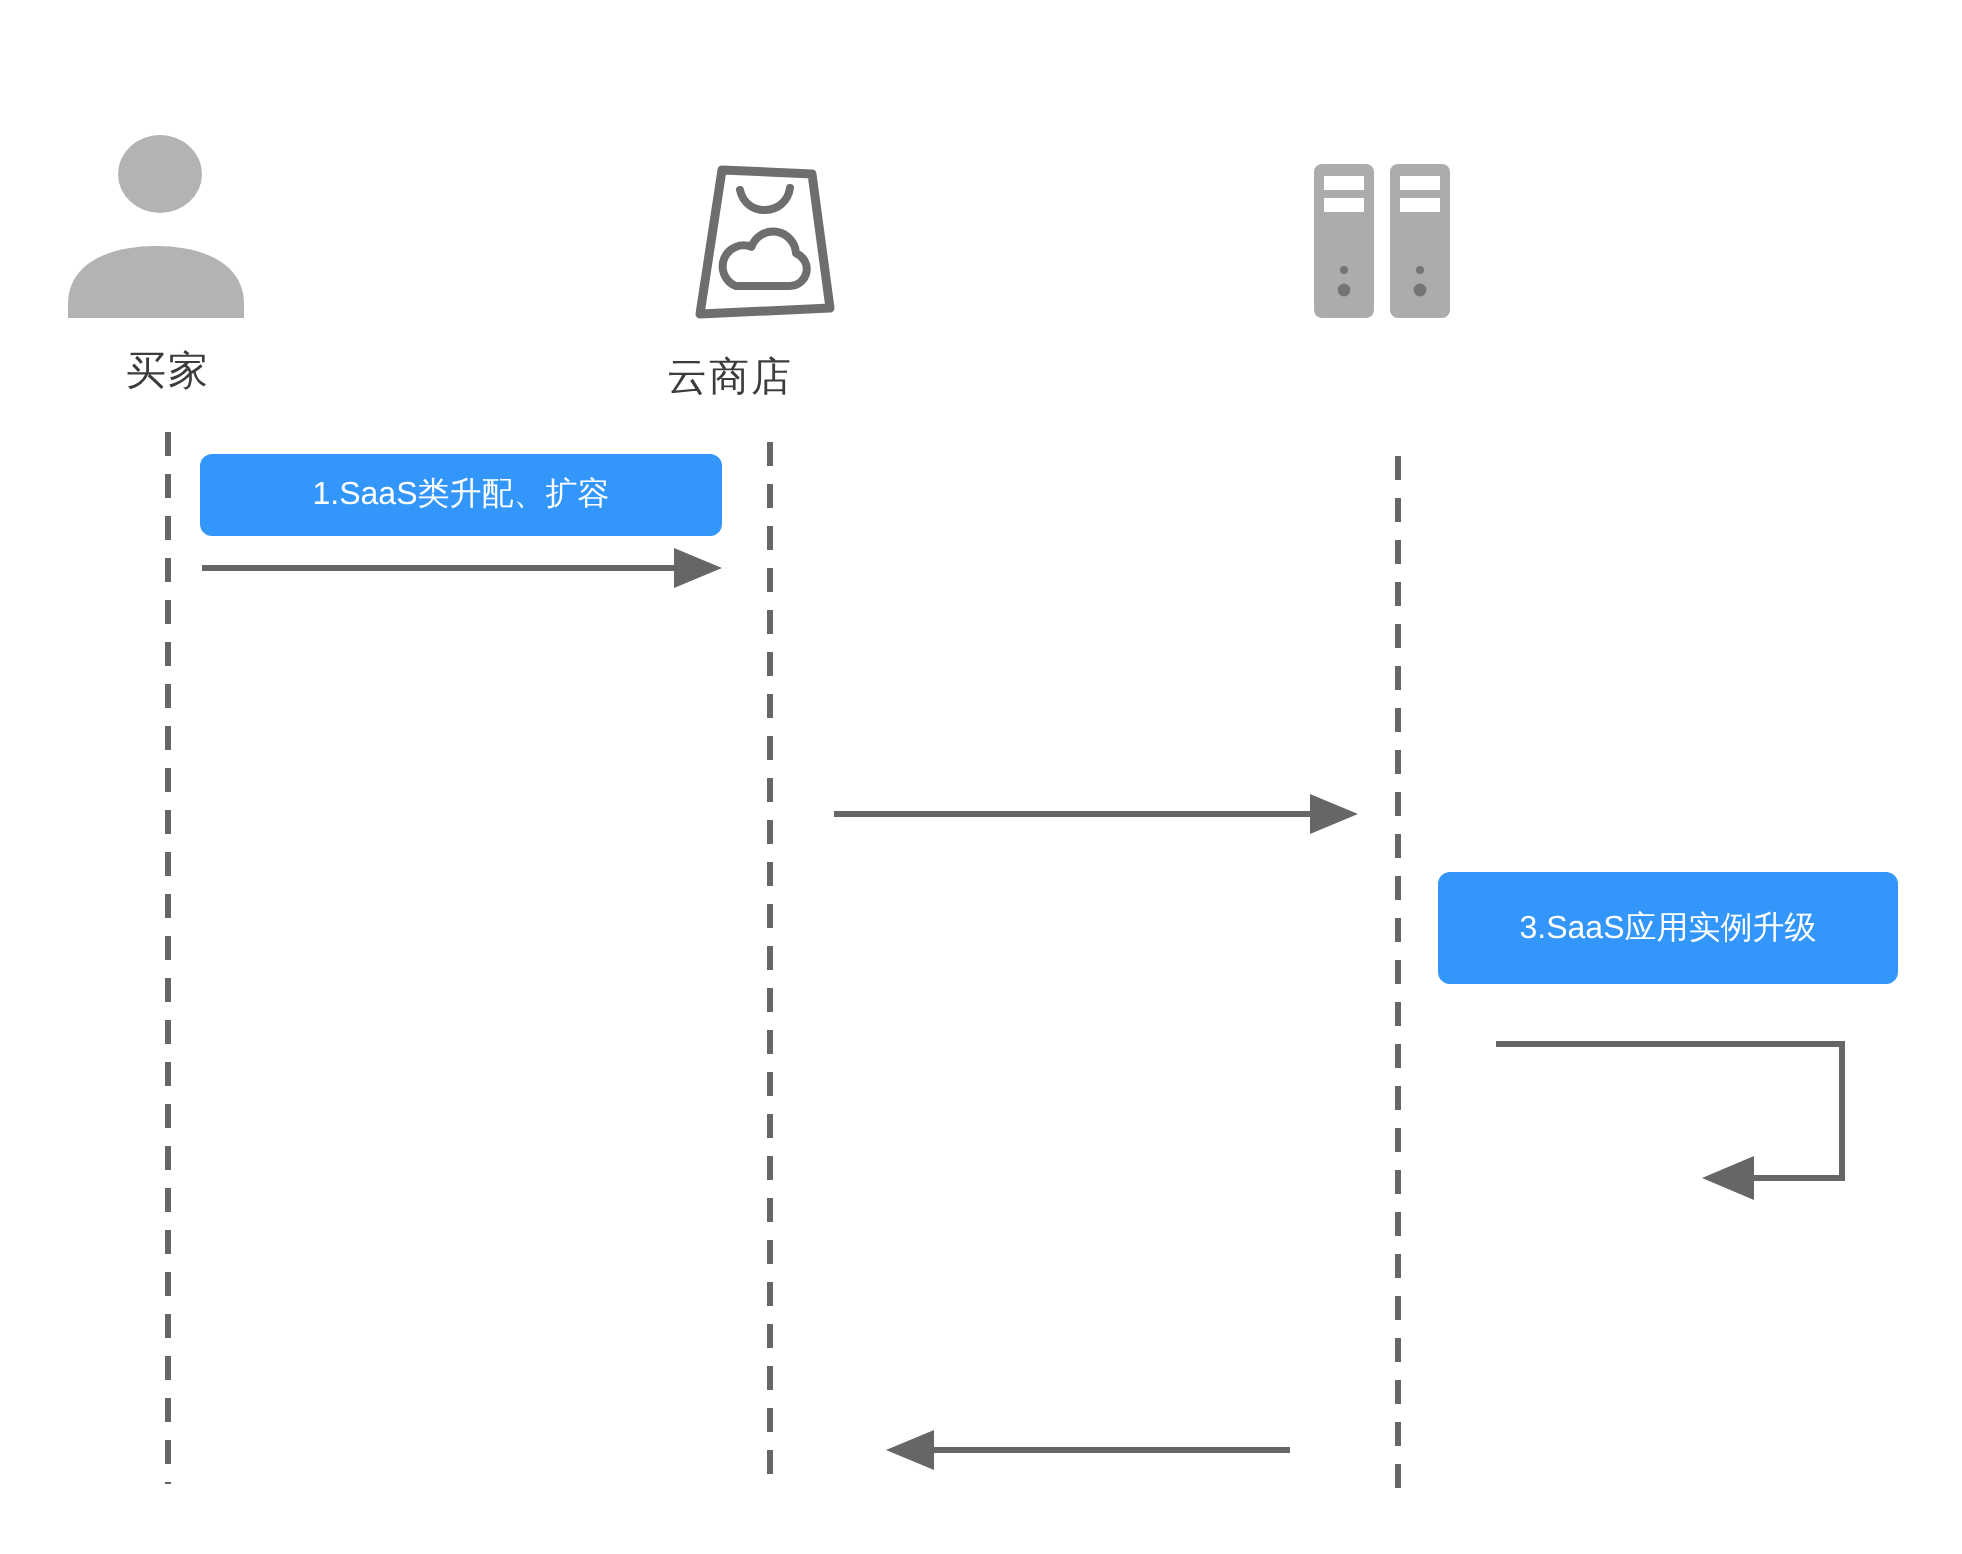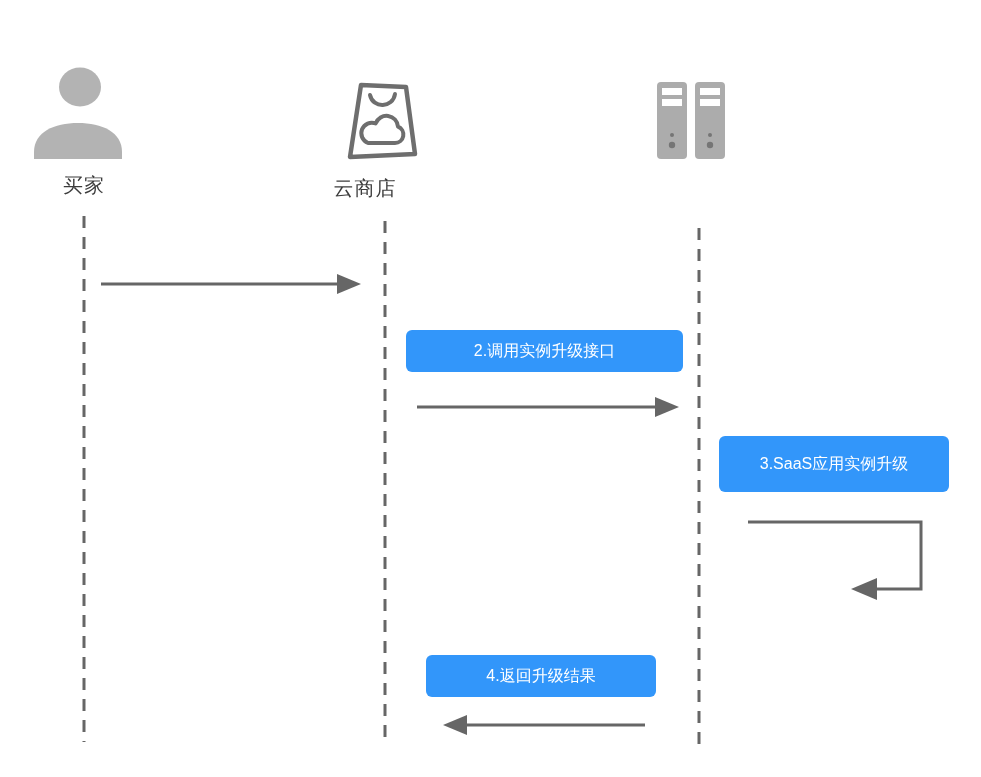--- a/index.html
+++ b/index.html
@@ -80,17 +80,16 @@
     <rect x="5" y="6" width="20" height="7" fill="#ffffff"></rect>
     <rect x="5" y="17" width="20" height="7" fill="#ffffff"></rect>
     <rect x="43" y="6" width="20" height="7" fill="#ffffff"></rect>
     <rect x="43" y="17" width="20" height="7" fill="#ffffff"></rect>
     <circle cx="15" cy="53" r="2" fill="#757575"></circle>
     <circle cx="15" cy="63" r="3.2" fill="#757575"></circle>
     <circle cx="53" cy="53" r="2" fill="#757575"></circle>
     <circle cx="53" cy="63" r="3.2" fill="#757575"></circle>
   </svg>
 
-  <div class="msg-box msg-2">2.调用实例升级接口</div>
+  <div class="msg-box msg-1">1.SaaS类升配、扩容</div>
   <div class="msg-box msg-3">3.SaaS应用实例升级</div>
-  <div class="msg-box msg-4">4.返回升级结果</div>
 
 </div>
 
 </body></html>

